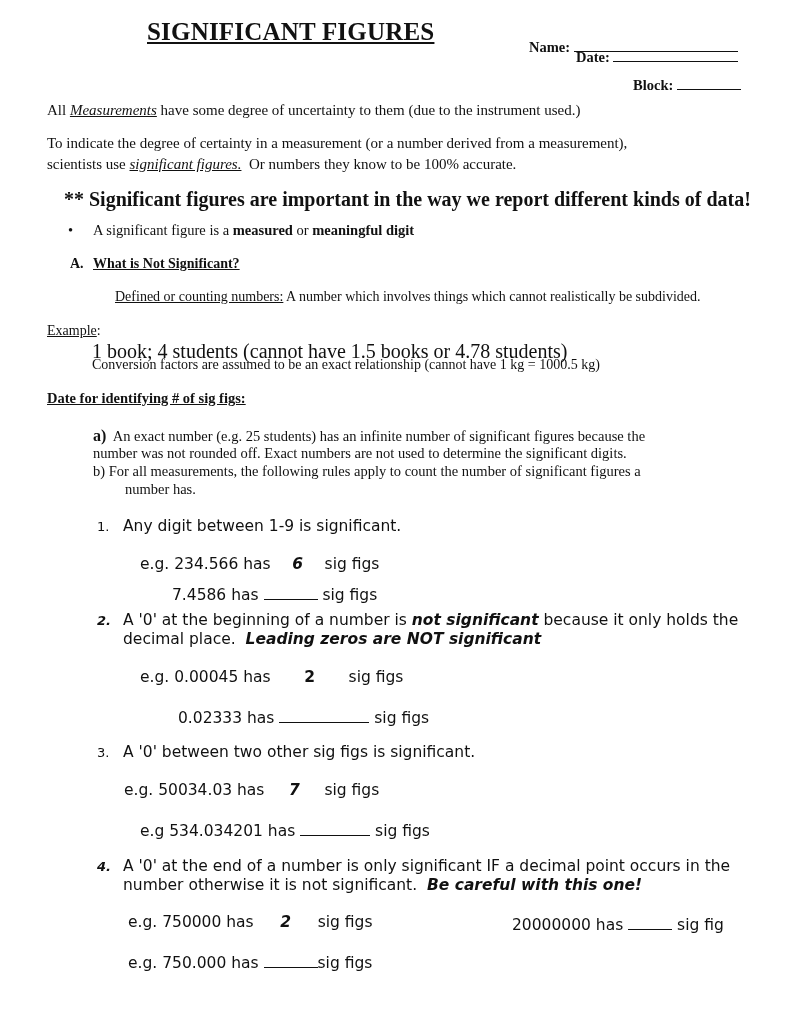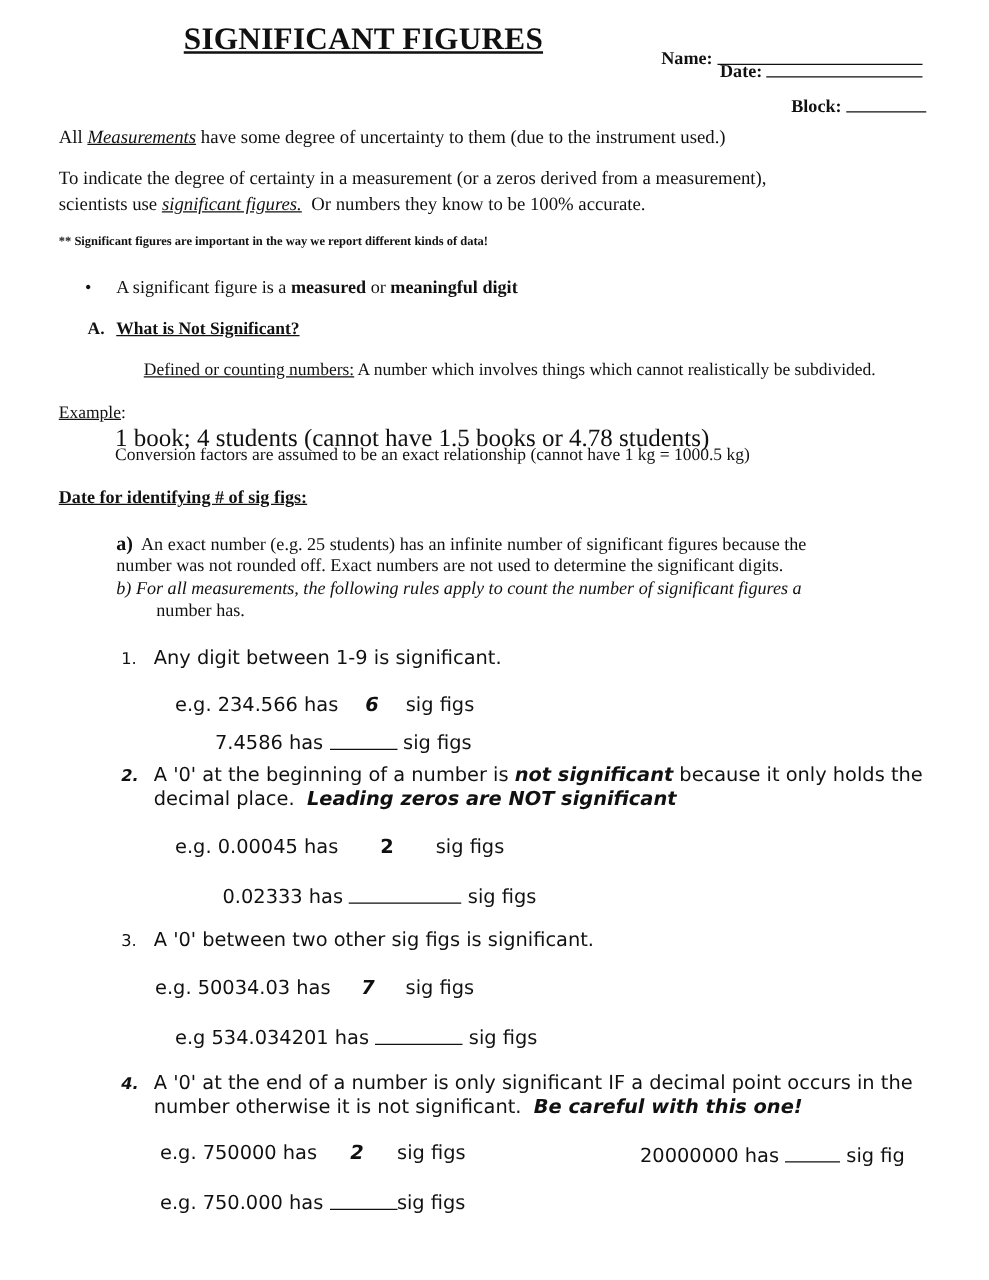--- a/index.html
+++ b/index.html
@@ -33,25 +33,25 @@
   <span class="blank" style="width:125px;"></span>
 </div>
 <div class="abs serif hdr" style="left:633px; top:74px;">
   <span>Block:</span>
   <span class="blank" style="width:64px;"></span>
 </div>
 
 <div class="abs serif p" style="left:47px; top:100px;">
   <span>All </span><span class="bi-u">Measurements</span><span> have some degree of uncertainty to them (due to the instrument used.)</span>
 </div>
-<div class="abs serif p" style="left:47px; top:133px;">To indicate the degree of certainty in a measurement (or a zeros derived from a measurement),</div>
+<div class="abs serif p" style="left:47px; top:133px;">To indicate the degree of certainty in a measurement (or a number derived from a measurement),</div>
 <div class="abs serif p" style="left:47px; top:154px;">
   <span>scientists use </span><span class="bi-u">significant figures.</span><span style="white-space:pre">  Or numbers they know to be 100% accurate.</span>
 </div>
-<div class="abs serif b" style="left:47px; top:188px; font-size:10px;">** Significant figures are important in the way we report different kinds of data!</div>
+<div class="abs serif b" style="left:64px; top:188px; font-size:20px;">** Significant figures are important in the way we report different kinds of data!</div>
 
 <div class="abs serif" style="left:68px; top:222px; font-size:14.5px;">•</div>
 <div class="abs serif" style="left:93px; top:222px; font-size:14.5px;">
   <span>A significant figure is a </span><span class="b">measured</span><span> or </span><span class="b">meaningful digit</span>
 </div>
 
 <div class="abs serif b" style="left:70px; top:256px; font-size:14px;">A.</div>
 <div class="abs serif b u" style="left:93px; top:256px; font-size:14px;">What is Not Significant?</div>
 <div class="abs serif" style="left:93px; top:289px; font-size:14px;margin-left:22px;">
   <span class="u">Defined or counting numbers:</span><span> A number which involves things which cannot realistically be subdivided.</span>
@@ -61,21 +61,21 @@
   <span class="u">Example</span><span>:</span>
 </div>
 <div class="abs serif" style="left:92px; top:340px; font-size:20px;">1 book; 4 students (cannot have 1.5 books or 4.78 students)</div>
 <div class="abs serif" style="left:92px; top:357px; font-size:14px;">Conversion factors are assumed to be an exact relationship (cannot have 1 kg = 1000.5 kg)</div>
 
 <div class="abs serif b u" style="left:47px; top:390px; font-size:14.5px;">Date for identifying # of sig figs:</div>
 <div class="abs serif" style="left:93px; top:427px; font-size:14.5px;">
   <span class="b" style="font-size:16px">a)</span><span style="white-space:pre">  An exact number (e.g. 25 students) has an infinite number of significant figures because the</span>
 </div>
 <div class="abs serif" style="left:93px; top:445px; font-size:14.5px;">number was not rounded off.  Exact numbers are not used to determine the significant digits.</div>
-<div class="abs serif" style="left:93px; top:463px; font-size:14.5px;font-style:italic;">b) For all measurements, the following rules apply to count the number of significant figures a</div>
+<div class="abs serif" style="left:93px; top:463px; font-size:14.5px;">b) For all measurements, the following rules apply to count the number of significant figures a</div>
 <div class="abs serif" style="left:93px; top:481px; font-size:14.5px;margin-left:32px;">number has.</div>
 
 <div class="abs sans rule" style="left:97px; top:517px;">
   <span class="num">1.</span><span>Any digit between 1-9 is significant.</span>
 </div>
 <div class="abs sans rule" style="left:140px; top:555px;">
   <span>e.g. 234.566 has</span><span class="ans" style="width:54px">6</span><span>sig figs</span>
 </div>
 <div class="abs sans rule" style="left:172px; top:583px;">
   <span>7.4586 has</span>

